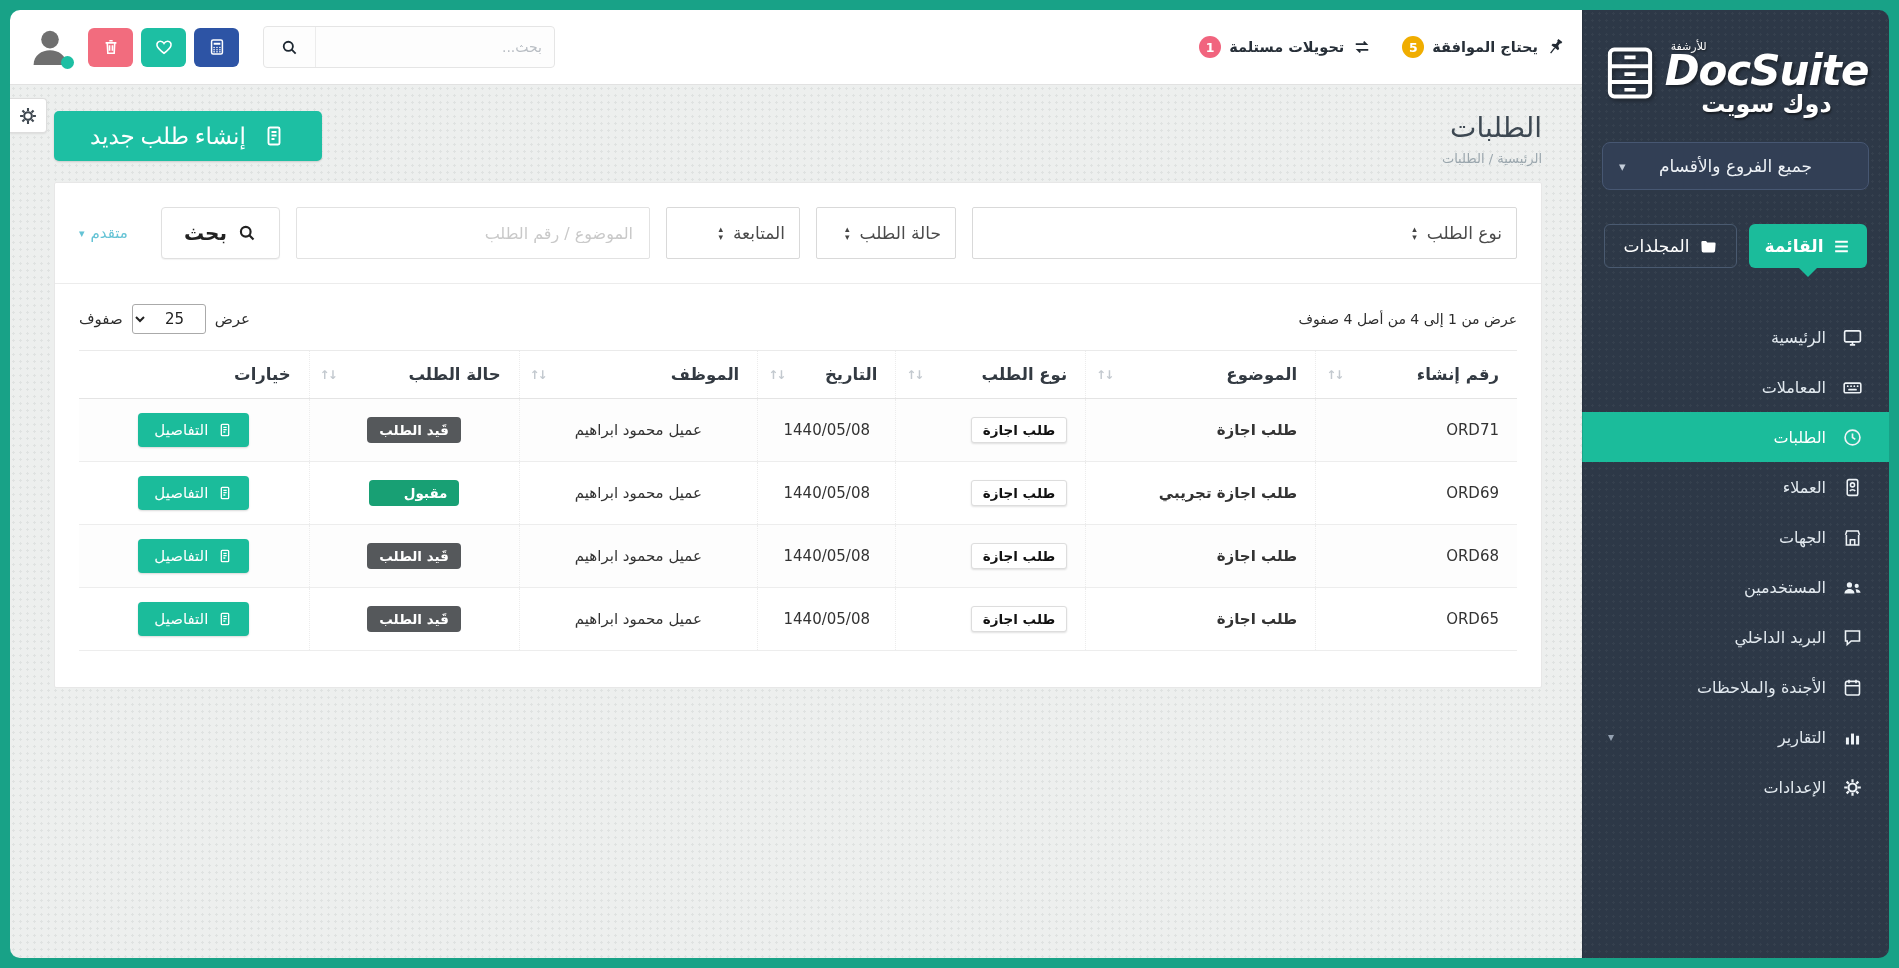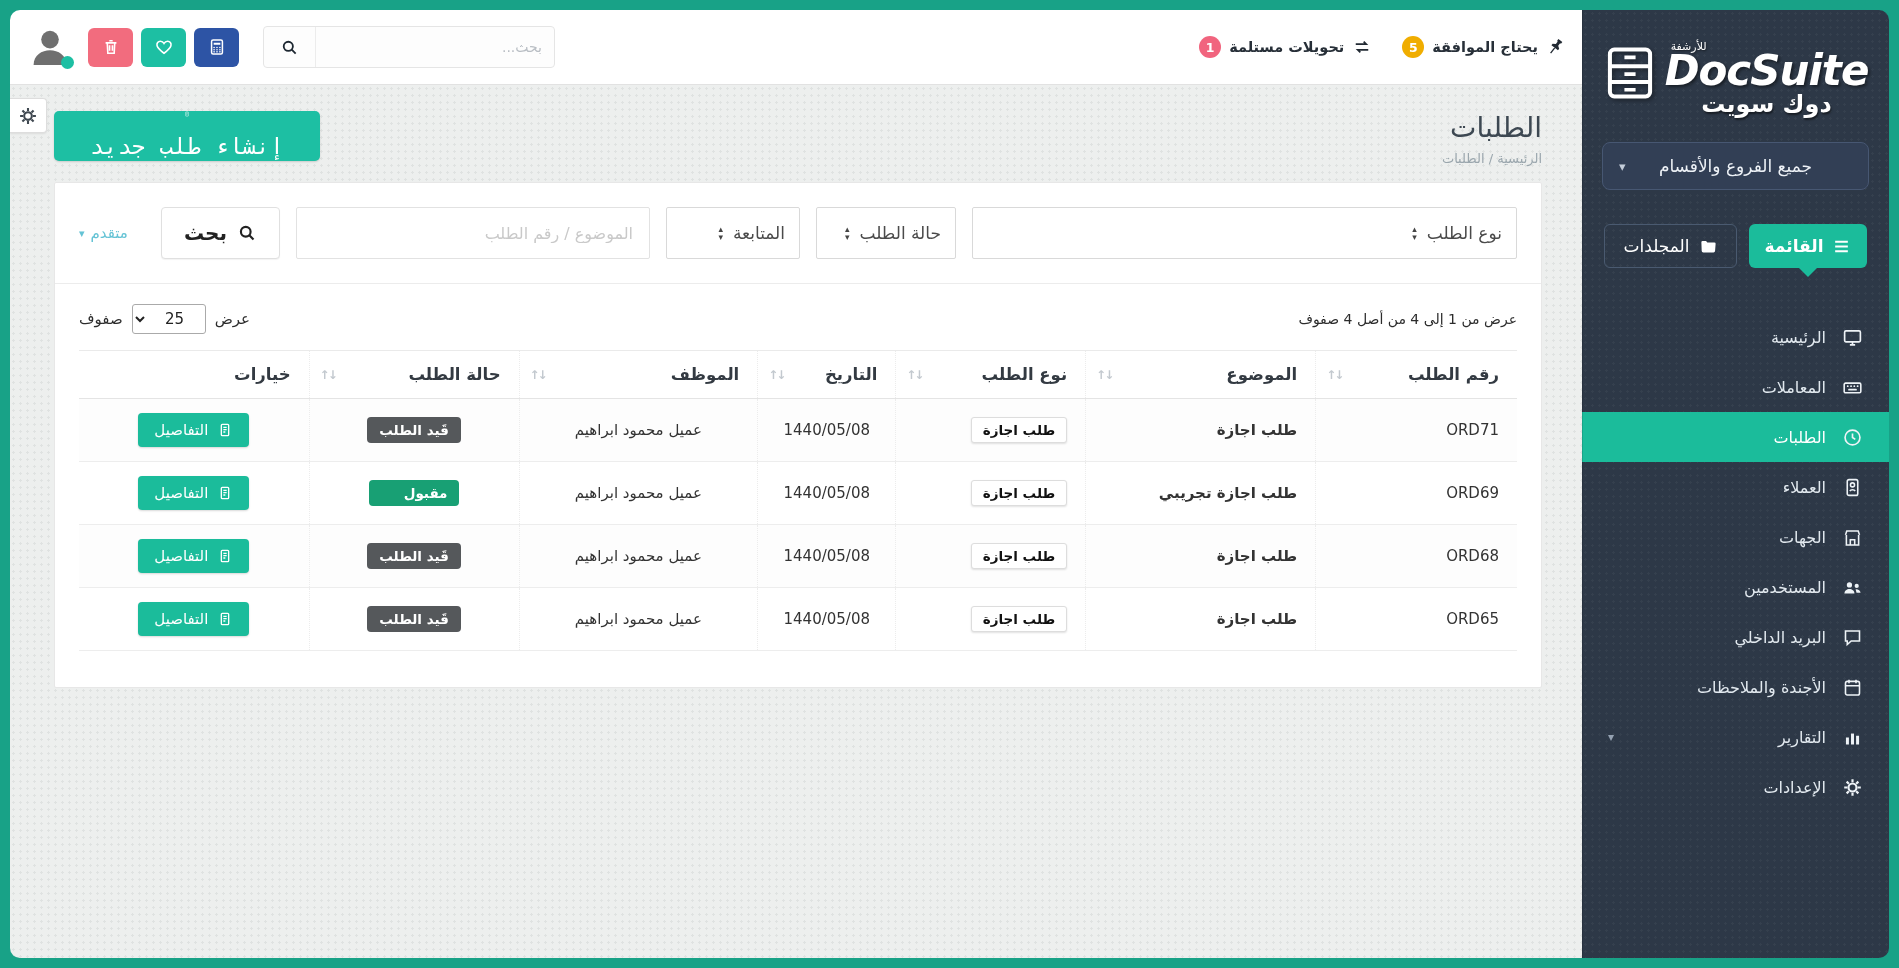--- a/index.html
+++ b/index.html
@@ -71,22 +71,22 @@
     background-image:radial-gradient(#dfe2e1 1px, transparent 1.2px); background-size:7px 7px; overflow:hidden; }
   .gear-tab { position:absolute; left:0; top:13px; width:37px; height:35px; background:#fff;
     border:1px solid #ddd; border-left:0; border-radius:0 4px 4px 0; display:flex; align-items:center;
     justify-content:center; color:#3f4850; cursor:pointer; box-shadow:0 1px 2px rgba(0,0,0,.08); }
   .gear-tab svg { width:20px; height:20px; }
 
   .page-head { display:flex; justify-content:space-between; align-items:flex-start; margin:26px 40px 16px 44px; }
   .page-title { font-size:28px; font-weight:500; color:#3d4852; }
   .breadcrumb { font-size:13px; color:#9aa6ad; margin-top:7px; text-align:right; }
   .create-btn { background:#1dbfa3; color:#fff; border:0; border-radius:5px; height:50px; padding:0 36px;
-    font-size:23px; font-family:Liberation Mono, monospace; display:flex; align-items:center; gap:16px; cursor:pointer;
-    box-shadow:0 1px 2px rgba(0,0,0,.15);flex-direction:column; }
+    font-size:23px; font-family:Liberation Serif, serif; display:flex; align-items:center; gap:16px; cursor:pointer;
+    box-shadow:0 1px 2px rgba(0,0,0,.15); }
   .create-btn svg { width:24px; height:24px; }
 
   .card { margin:0 40px 0 44px; background:#fff; border:1px solid #e7e7e7; border-radius:2px; padding:24px 24px 36px; }
   .filter-row { display:flex; align-items:center; gap:16px; }
   .filter-select { height:52px; border:1px solid #d9d9d9; border-radius:2px; background:#fff; display:flex;
     align-items:center; gap:10px; padding:0 14px; color:#4a4a4a; font-size:17px; cursor:pointer; }
   .fs-type { flex:0 0 545px; } .fs-status { flex:0 0 140px; } .fs-follow { flex:0 0 134px; }
   .updown { display:inline-flex; flex-direction:column; font-size:9px; line-height:8px; color:#444; }
   .filter-input { flex:0 0 354px; height:52px; border:1px solid #e2e2e2; border-radius:2px; padding:0 16px;
     font-size:16px; color:#444; font-family:inherit; outline:none; text-align:right; }
@@ -408,21 +408,21 @@
             <col style="width:14%">
               <col style="width:16%">
               <col style="width:13.2%">
               <col style="width:9.6%">
             <col style="width:16.6%">
               <col style="width:14.6%">
               <col style="width:16%">
           </colgroup>
           <thead>
             <tr>
-              <th><span class="sort">↓↑</span><span>رقم الطلب</span></th>
+              <th><span class="sort">↓↑</span><span>رقم إنشاء</span></th>
               <th><span class="sort">↓↑</span><span>الموضوع</span></th>
               <th><span class="sort">↓↑</span><span>نوع الطلب</span></th>
               <th><span class="sort">↓↑</span><span>التاريخ</span></th>
               <th><span class="sort">↓↑</span><span>الموظف</span></th>
               <th><span class="sort">↓↑</span><span>حالة الطلب</span></th>
               <th><span>خيارات</span></th>
             </tr>
           </thead>
           <tbody>
             <tr>

